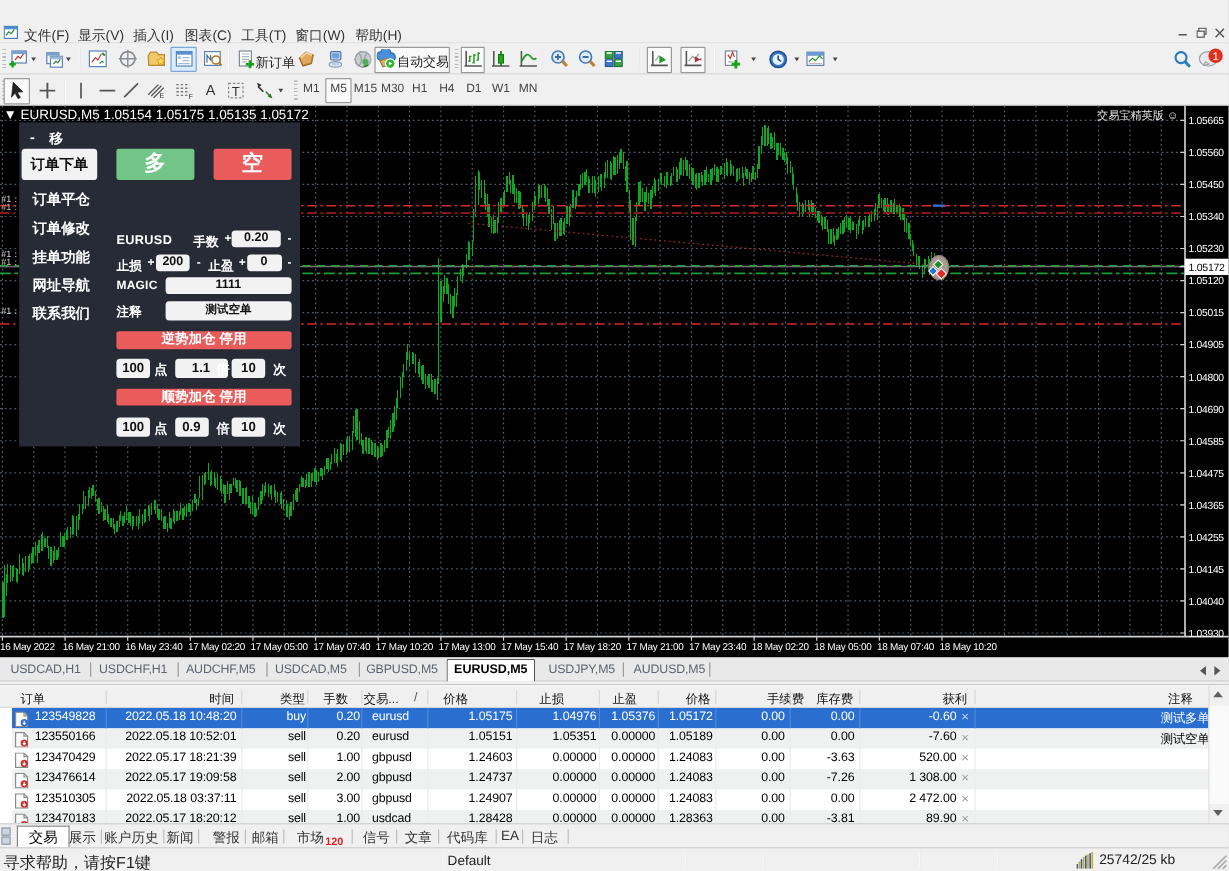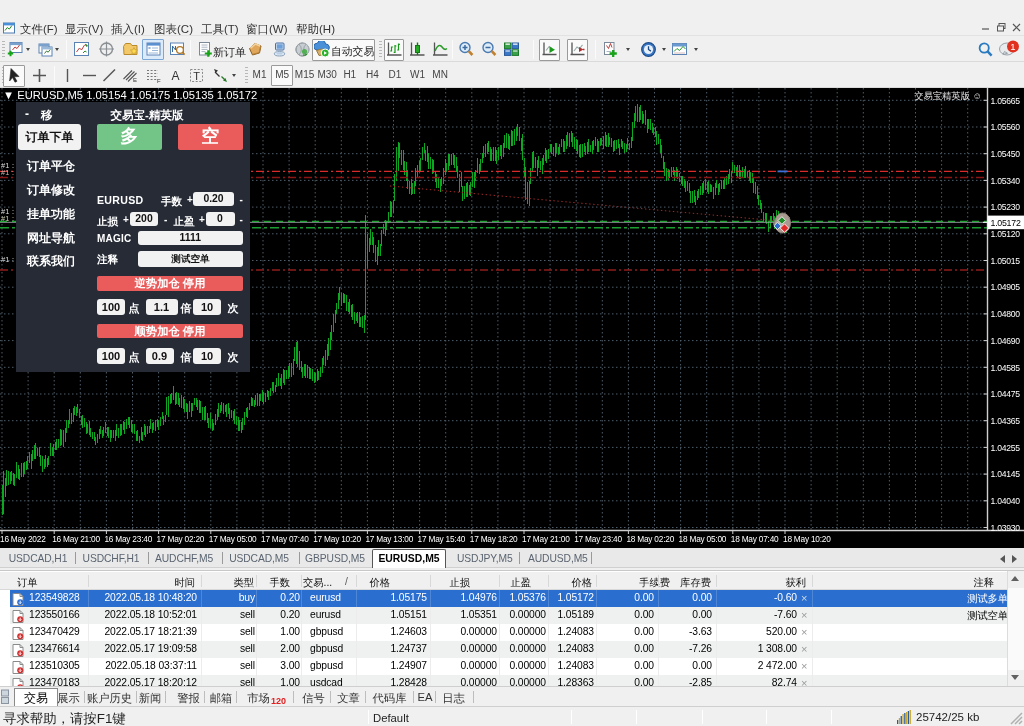--- a/index.html
+++ b/index.html
@@ -334,21 +334,20 @@
 <text x="982" y="11" font-size="9.3" fill="#e8e8e8" text-anchor="end" font-family="Liberation Sans, sans-serif">交易宝精英版 ☺</text>
 <text x="1" y="80" font-size="7.5" fill="#d8d8d8" font-family="Liberation Sans, sans-serif">#1：</text>
 <text x="1" y="87" font-size="7.5" fill="#c8b0a8" font-family="Liberation Sans, sans-serif">#1：</text>
 <text x="1" y="126" font-size="7.5" fill="#d8d8d8" font-family="Liberation Sans, sans-serif">#1：</text>
 <text x="1" y="133" font-size="7.5" fill="#c8c8b0" font-family="Liberation Sans, sans-serif">#1：</text>
 <text x="1" y="174" font-size="7.5" fill="#d8d8d8" font-family="Liberation Sans, sans-serif">#1：</text>
 </svg>
     <div id="panel">
       <div style="position:absolute;left:9px;top:5px;width:12px;height:13px;color:#fff;font-weight:bold;font-size:12px">-</div>
       <div style="position:absolute;left:25px;top:6px;color:#fff;font-weight:bold;font-size:11.5px">移</div>
-      <div style="position:absolute;left:28px;top:6px;width:206px;text-align:center;color:#fff;font-weight:bold;font-size:11.5px">交易宝-精英版</div>
       <div style="position:absolute;left:2px;top:22px;width:63px;height:26px;background:#f2f2f2;border-radius:3px;color:#111;font-weight:bold;font-size:12px;text-align:center;line-height:26px">订单下单</div>
       <div style="position:absolute;left:5px;top:56px;width:60px;color:#fff;font-weight:bold;font-size:12px;text-align:center">订单平仓</div>
       <div style="position:absolute;left:5px;top:80px;width:60px;color:#fff;font-weight:bold;font-size:12px;text-align:center">订单修改</div>
       <div style="position:absolute;left:5px;top:104px;width:60px;color:#fff;font-weight:bold;font-size:12px;text-align:center">挂单功能</div>
       <div style="position:absolute;left:5px;top:128px;width:60px;color:#fff;font-weight:bold;font-size:12px;text-align:center">网址导航</div>
       <div style="position:absolute;left:5px;top:151px;width:60px;color:#fff;font-weight:bold;font-size:12px;text-align:center">联系我们</div>
       <div class="pbtn" style="left:81px;top:22px;width:64.5px;height:26px;background:#72c586;font-size:18px;line-height:25px">多</div>
       <div class="pbtn" style="left:161.5px;top:22px;width:65.5px;height:26px;background:#ea5c5c;font-size:18px;line-height:25px">空</div>
       <div class="plab" style="left:81px;top:92px;font-size:10.6px;letter-spacing:0.3px">EURUSD</div>
       <div class="plab" style="left:145px;top:93px;font-size:10.6px">手数</div>
@@ -363,21 +362,21 @@
       <div class="plab" style="left:183px;top:112px;font-size:10px">+</div>
       <div class="pin" style="left:189.5px;top:109.5px;width:29px;height:14px;line-height:14px">0</div>
       <div class="plab" style="left:223.5px;top:112px;font-size:10px">-</div>
       <div class="plab" style="left:81px;top:131px;font-size:10px;letter-spacing:0.2px">MAGIC</div>
       <div class="pin" style="left:121.5px;top:128.5px;width:105.5px;height:14.5px;line-height:14.5px">1111</div>
       <div class="plab" style="left:81px;top:151px;font-size:10.6px">注释</div>
       <div class="pin" style="left:122px;top:149px;width:105px;height:16px;line-height:16px;font-size:9.6px">测试空单</div>
       <div class="pbtn" style="left:81px;top:174px;width:146px;height:14.5px;background:#ea5c5c;font-size:11.3px;line-height:14.5px">逆势加仓&nbsp;停用</div>
       <div class="pin" style="left:81px;top:197px;width:28px;height:16px;line-height:16px;font-size:11px">100</div>
       <div class="plab" style="left:112.5px;top:199px;font-size:11px">点</div>
-      <div class="pin" style="left:129.5px;top:197px;width:32px;height:16px;line-height:16px;font-size:11px">1.1</div>
+      <div class="pin" style="left:129.5px;top:197px;width:44px;height:16px;line-height:16px;font-size:11px">1.1</div>
       <div class="plab" style="left:164.5px;top:199px;font-size:11px">倍</div>
       <div class="pin" style="left:177px;top:197px;width:28px;height:16px;line-height:16px;font-size:11px">10</div>
       <div class="plab" style="left:211.5px;top:199px;font-size:11px">次</div>
       <div class="pbtn" style="left:81px;top:221.5px;width:146px;height:14.5px;background:#ea5c5c;font-size:11.3px;line-height:14.5px">顺势加仓&nbsp;停用</div>
       <div class="pin" style="left:81px;top:246px;width:28px;height:16px;line-height:16px;font-size:11px">100</div>
       <div class="plab" style="left:112.5px;top:248px;font-size:11px">点</div>
       <div class="pin" style="left:129.5px;top:246px;width:28px;height:16px;line-height:16px;font-size:11px">0.9</div>
       <div class="plab" style="left:164.5px;top:248px;font-size:11px">倍</div>
       <div class="pin" style="left:177px;top:246px;width:28px;height:16px;line-height:16px;font-size:11px">10</div>
       <div class="plab" style="left:211.5px;top:248px;font-size:11px">次</div>
@@ -547,22 +546,22 @@
         <span class="tc" style="left:19px;top:2px">123470183</span>
         <span class="tc" style="right:810px;top:2px">2022.05.17 18:20:12</span>
         <span class="tc" style="right:752px;top:2px">sell</span>
         <span class="tc" style="right:707px;top:2px">1.00</span>
         <span class="tc" style="left:300px;top:2px">usdcad</span>
         <span class="tc" style="right:580px;top:2px">1.28428</span>
         <span class="tc" style="right:510px;top:2px">0.00000</span>
         <span class="tc" style="right:461px;top:2px">0.00000</span>
         <span class="tc" style="right:413px;top:2px">1.28363</span>
         <span class="tc" style="right:353px;top:2px">0.00</span>
-        <span class="tc" style="right:295px;top:2px">-2.85</span>
-        <span class="tc" style="right:210px;top:2px">82.74</span>
+        <span class="tc" style="right:295px;top:2px">-3.81</span>
+        <span class="tc" style="right:210px;top:2px">89.90</span>
         <span style="position:absolute;left:791px;top:2px;color:#9a9a9a;font-size:11px">×</span>
       </div>
       <div style="position:absolute;left:88px;top:36px;width:1px;height:79px;background:#ececec"></div>
       <div style="position:absolute;left:88px;top:19px;width:1px;height:17px;background:#4f86d6"></div>
       <div style="position:absolute;left:200.5px;top:36px;width:1px;height:79px;background:#ececec"></div>
       <div style="position:absolute;left:200.5px;top:19px;width:1px;height:17px;background:#4f86d6"></div>
       <div style="position:absolute;left:256px;top:36px;width:1px;height:79px;background:#ececec"></div>
       <div style="position:absolute;left:256px;top:19px;width:1px;height:17px;background:#4f86d6"></div>
       <div style="position:absolute;left:301px;top:36px;width:1px;height:79px;background:#ececec"></div>
       <div style="position:absolute;left:301px;top:19px;width:1px;height:17px;background:#4f86d6"></div>

